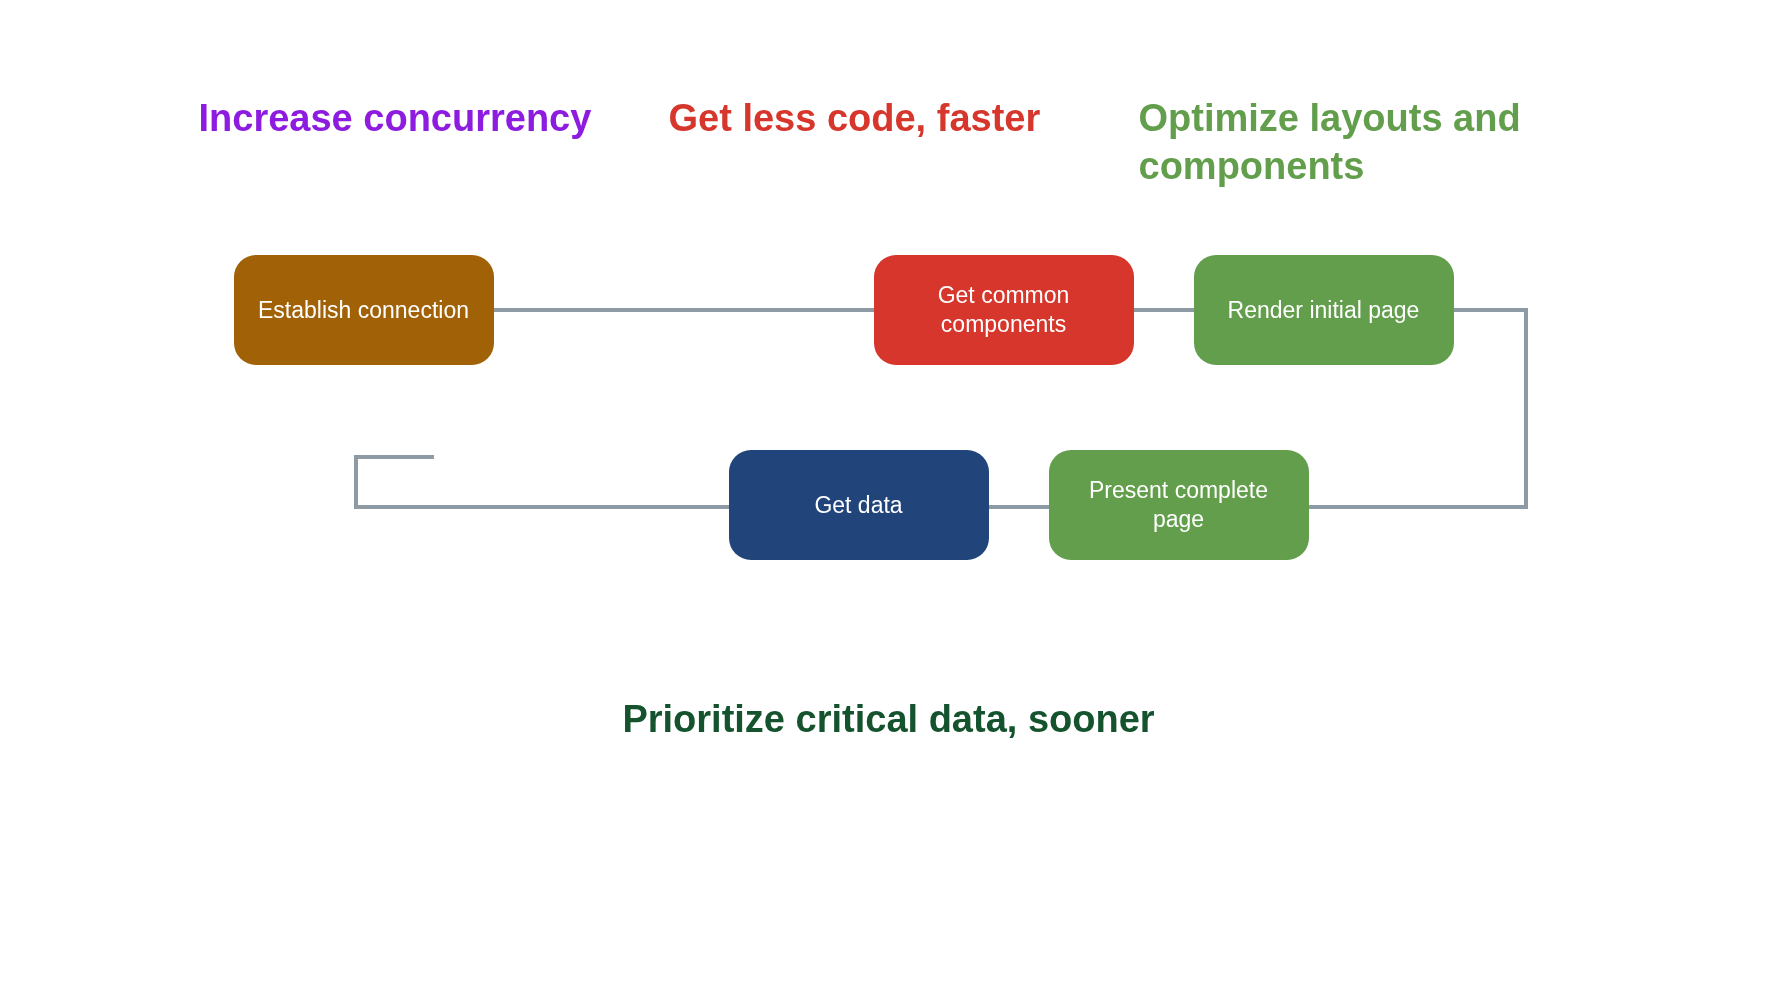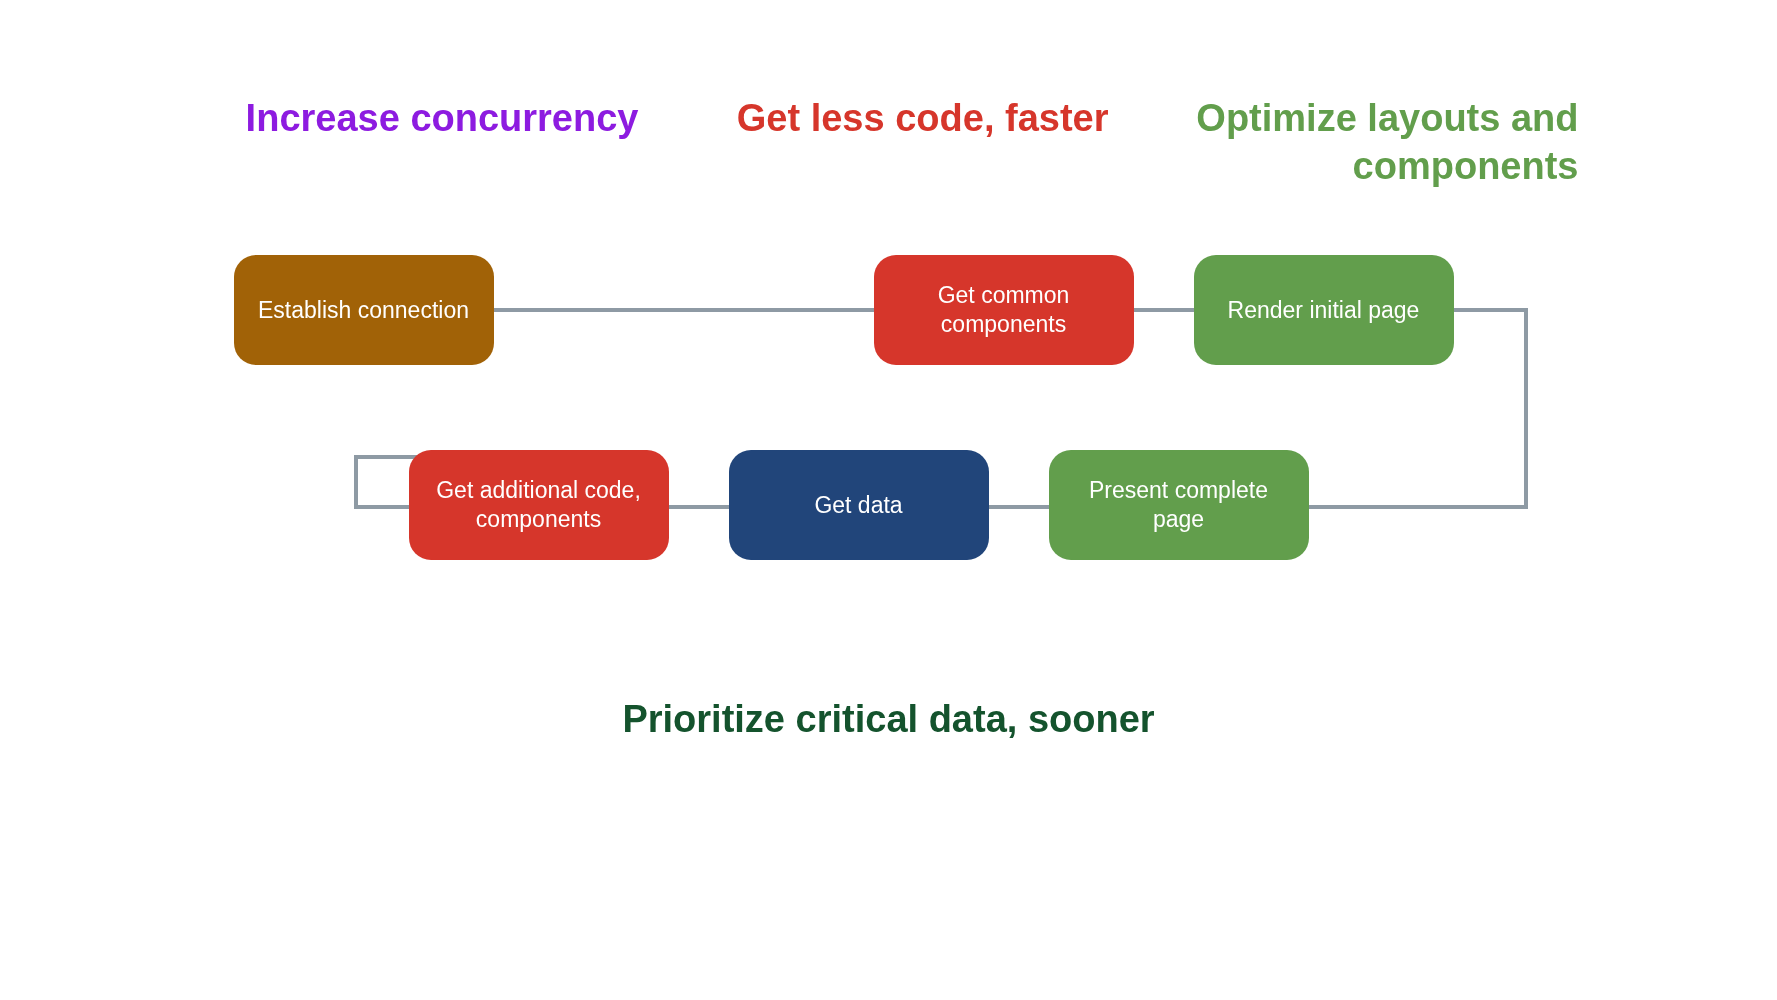--- a/index.html
+++ b/index.html
@@ -14,21 +14,21 @@
     position: absolute;
     top: 95px;
     left: 0;
     width: 100%;
     display: flex;
     justify-content: center;
   }
   .header {
     font-size: 38px;
     font-weight: 700;
-    text-align: right;
+    text-align: left;
     line-height: 1.25;
     width: 440px;
   }
   .h-purple { color: #8d1be0; }
   .h-red { color: #d6362b; margin: 0 30px; }
   .h-green { color: #629e4c; }
 
   .flow-area {
     position: absolute;
     top: 255px;
@@ -95,21 +95,20 @@
 
   <div class="connector" style="left:120px; top:200px; width:4px; height:54px;"></div>
   <div class="connector" style="left:120px; top:200px; width:80px; height:4px;"></div>
 
   <div class="node bg-purple" style="left:0; top:0;">Establish connection</div>
   <div class="node bg-red" style="left:640px; top:0;">Get common components</div>
   <div class="node bg-green" style="left:960px; top:0;">Render initial page</div>
 
   <div class="connector" style="left:1215px; top:53px; width:79px; height:4px;"></div>
 
-  <div class="node bg-red" style="left:175px; top:195px;">Get additional code, components</div>
   <div class="node bg-navy" style="left:495px; top:195px;text-align:right;">Get data</div>
   <div class="node bg-green" style="left:815px; top:195px;">Present complete page</div>
 
 </div>
 
 <div class="footer-heading">
   <span>Prioritize critical data, sooner</span>
 </div>
 
 </body></html>

